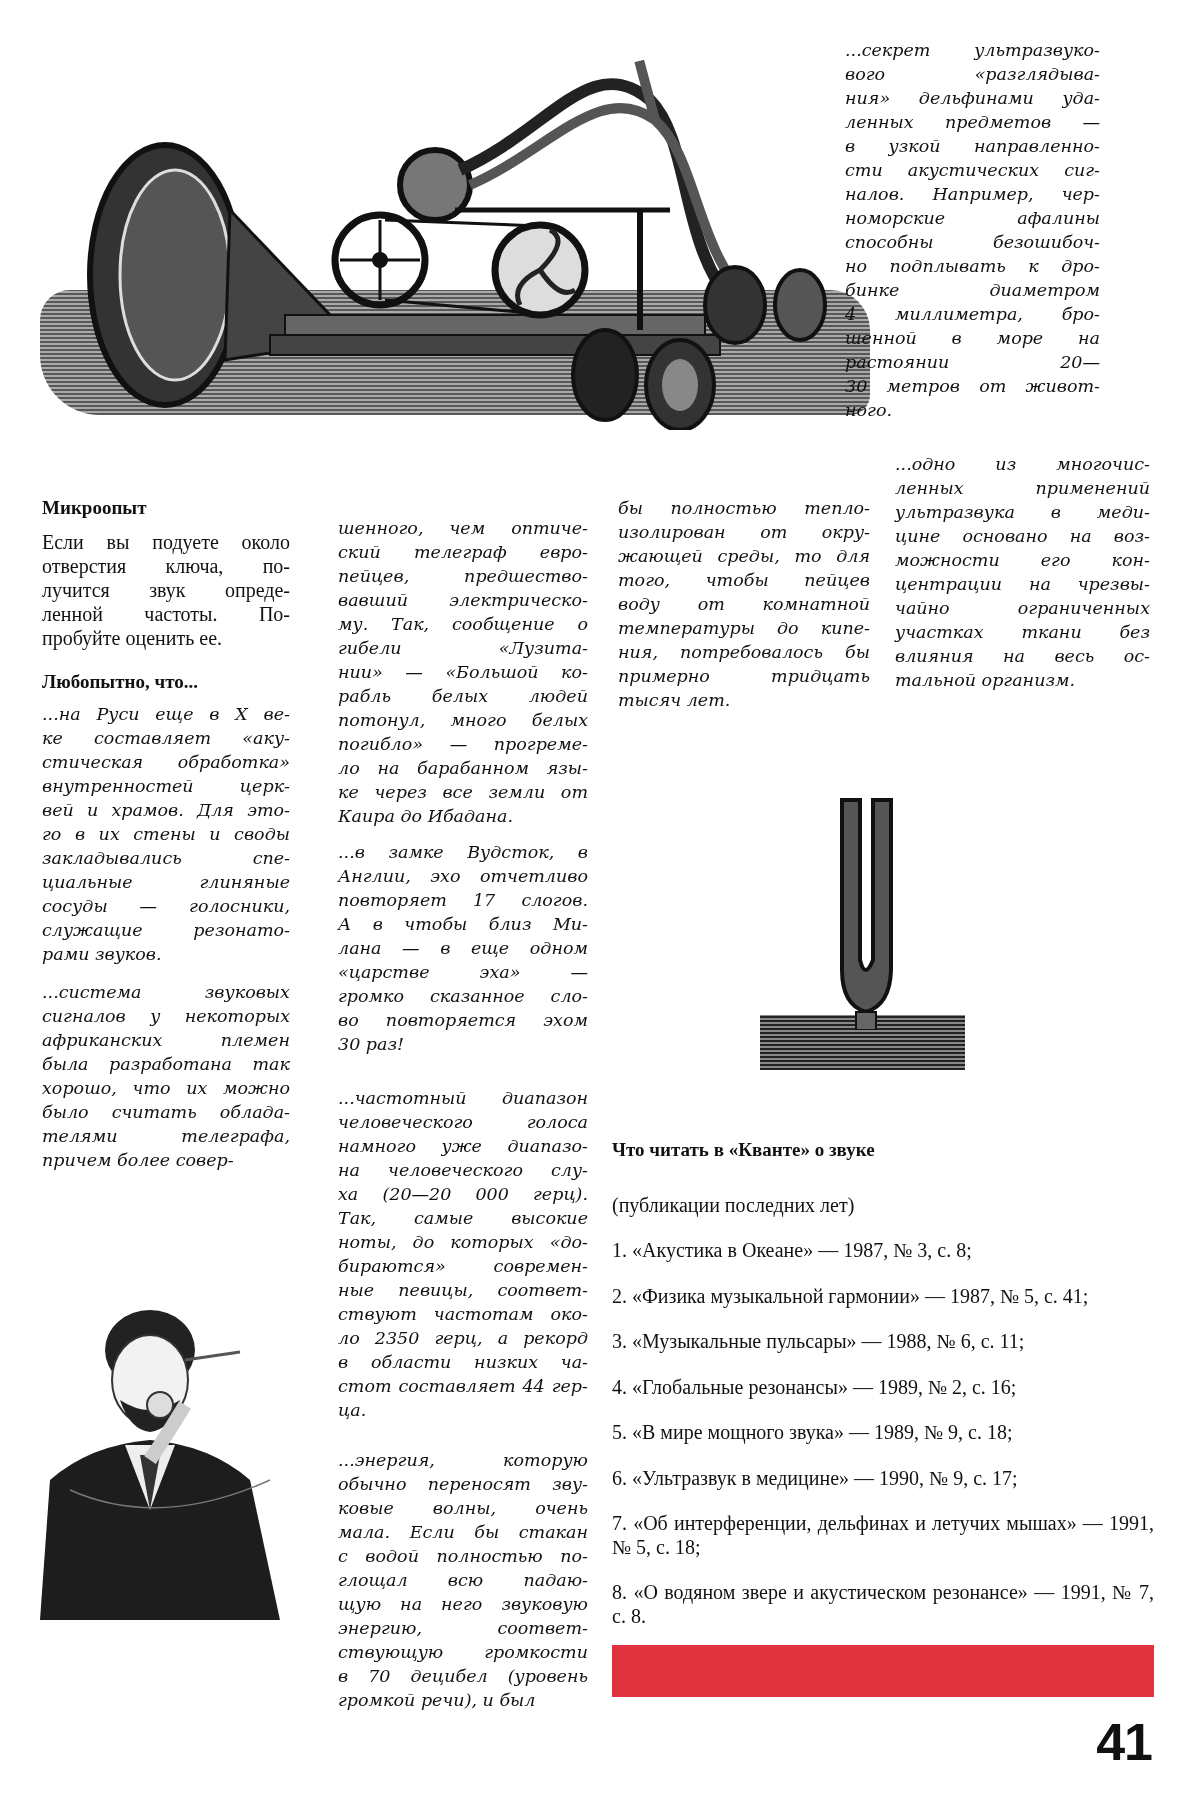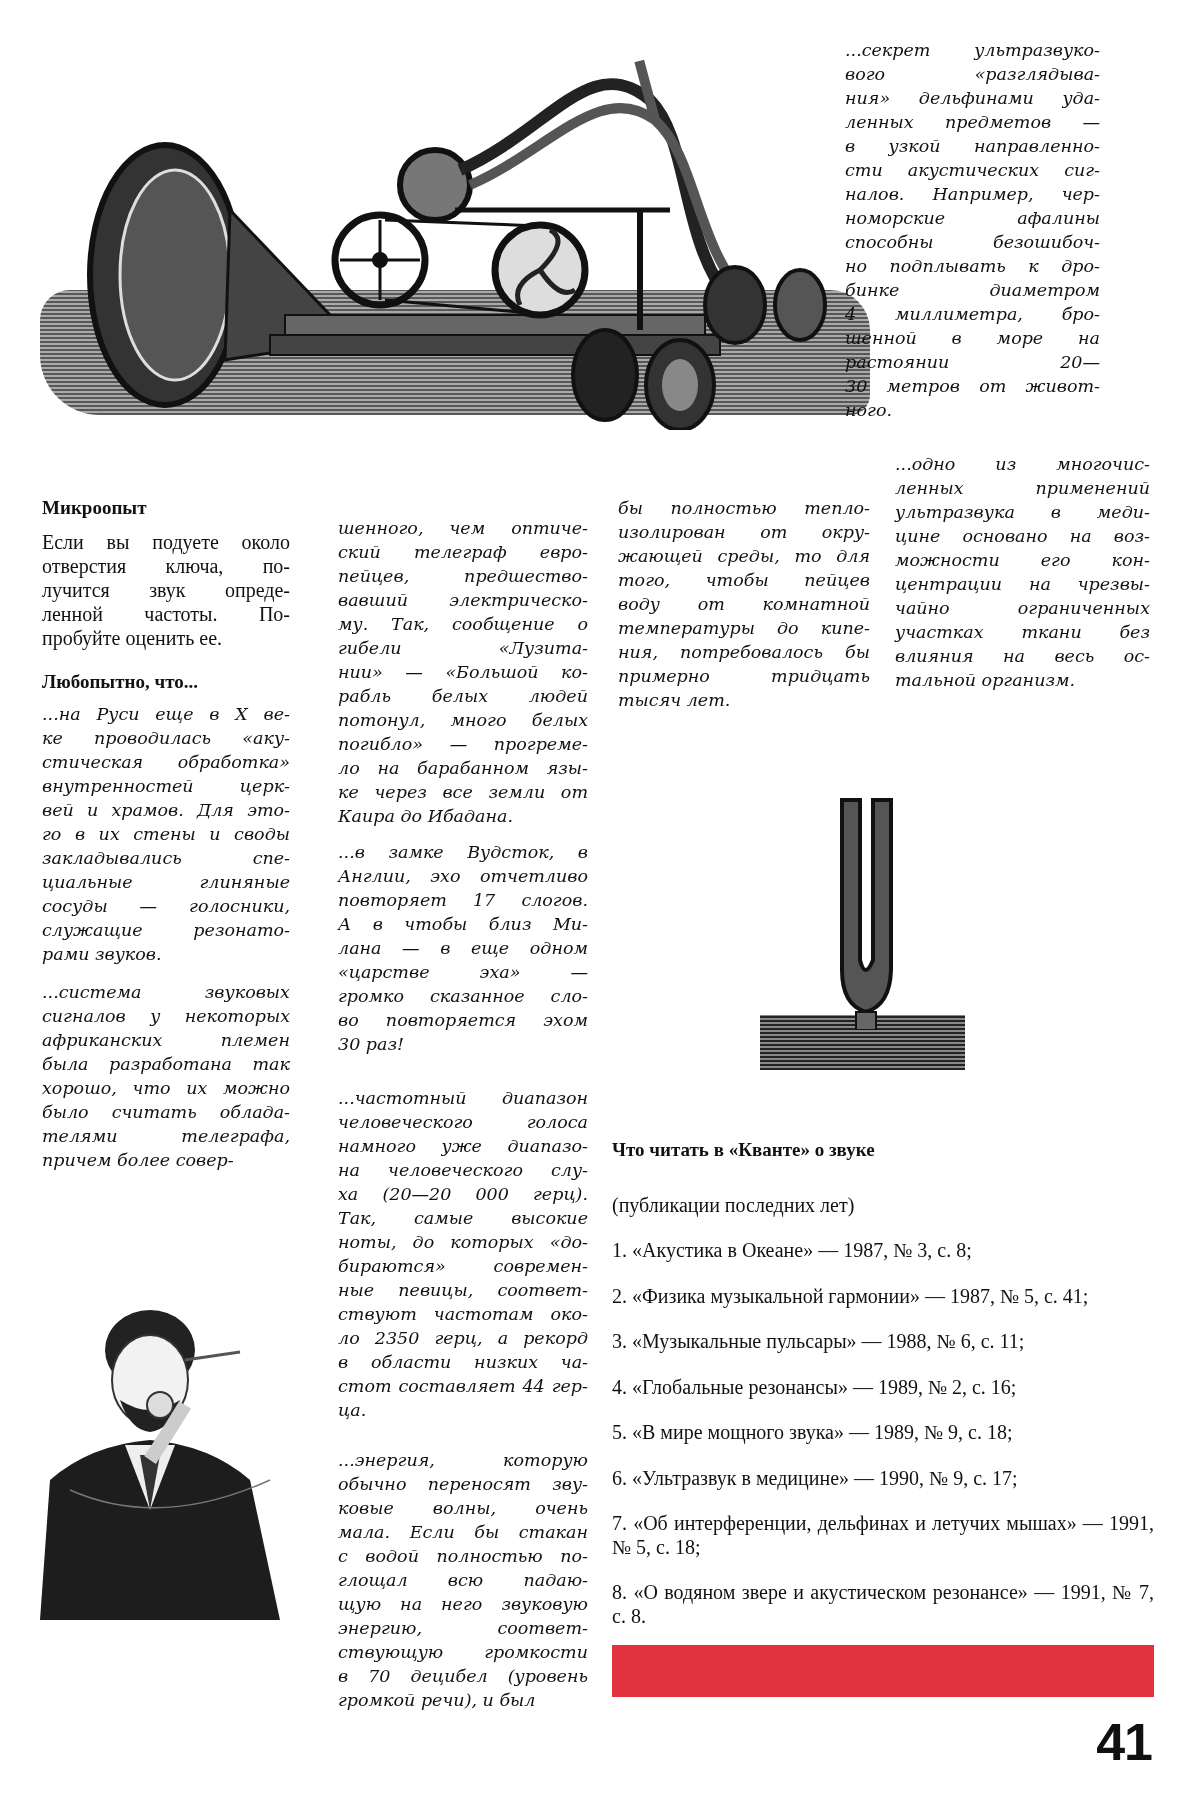--- a/index.html
+++ b/index.html
@@ -105,21 +105,21 @@
   <div class="roman" style="margin-top:10px;" id="c1micro">
       <span class="line">Если вы подуете около</span>
       <span class="line">отверстия ключа, по-</span>
       <span class="line">лучится звук опреде-</span>
       <span class="line">ленной частоты. По-</span>
       <span class="line last">пробуйте оценить ее.</span>
     </div>
   <h3 class="head" style="margin-top:20px;">Любопытно, что...</h3>
   <div class="ital" style="margin-top:8px;" id="c1p1">
       <span class="line">...на Руси еще в X ве-</span>
-      <span class="line">ке проводилась «аку-</span>
+      <span class="line">ке составляет «аку-</span>
       <span class="line">стическая обработка»</span>
       <span class="line">внутренностей церк-</span>
       <span class="line">вей и храмов. Для это-</span>
       <span class="line">го в их стены и своды</span>
       <span class="line">закладывались спе-</span>
       <span class="line">циальные глиняные</span>
       <span class="line">сосуды — голосники,</span>
       <span class="line">служащие резонато-</span>
       <span class="line last">рами звуков.</span>
     </div>

